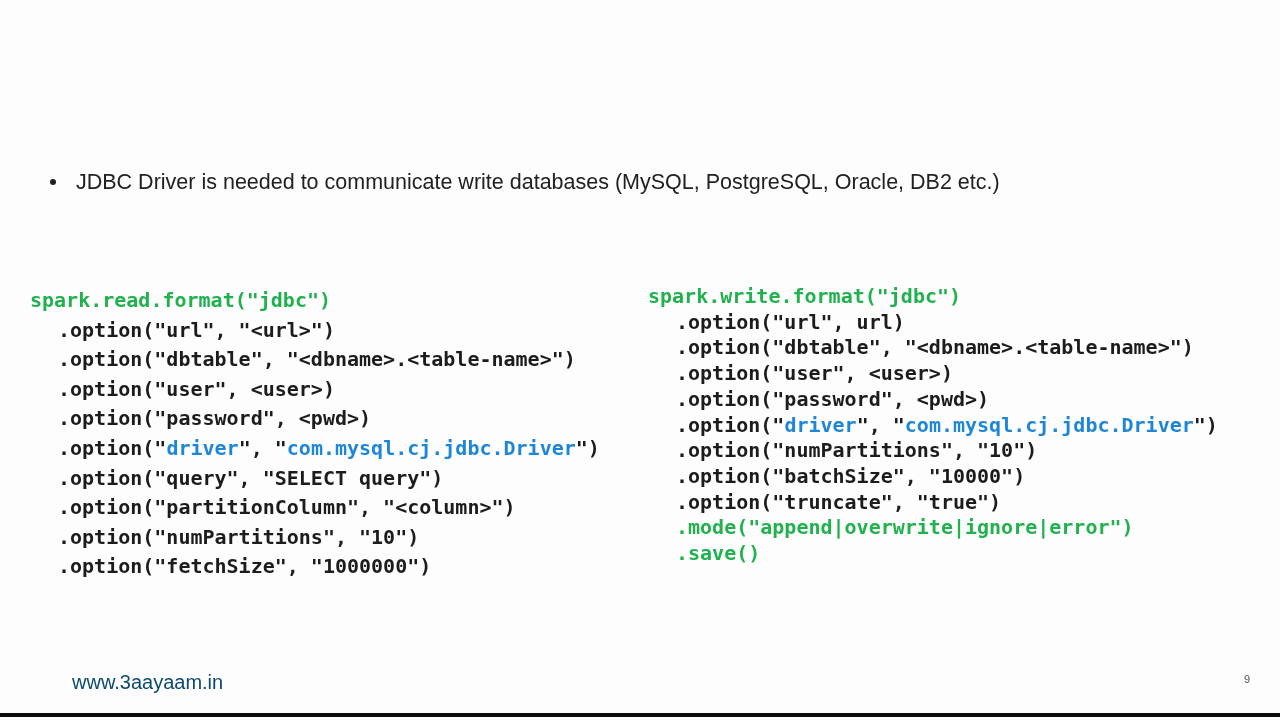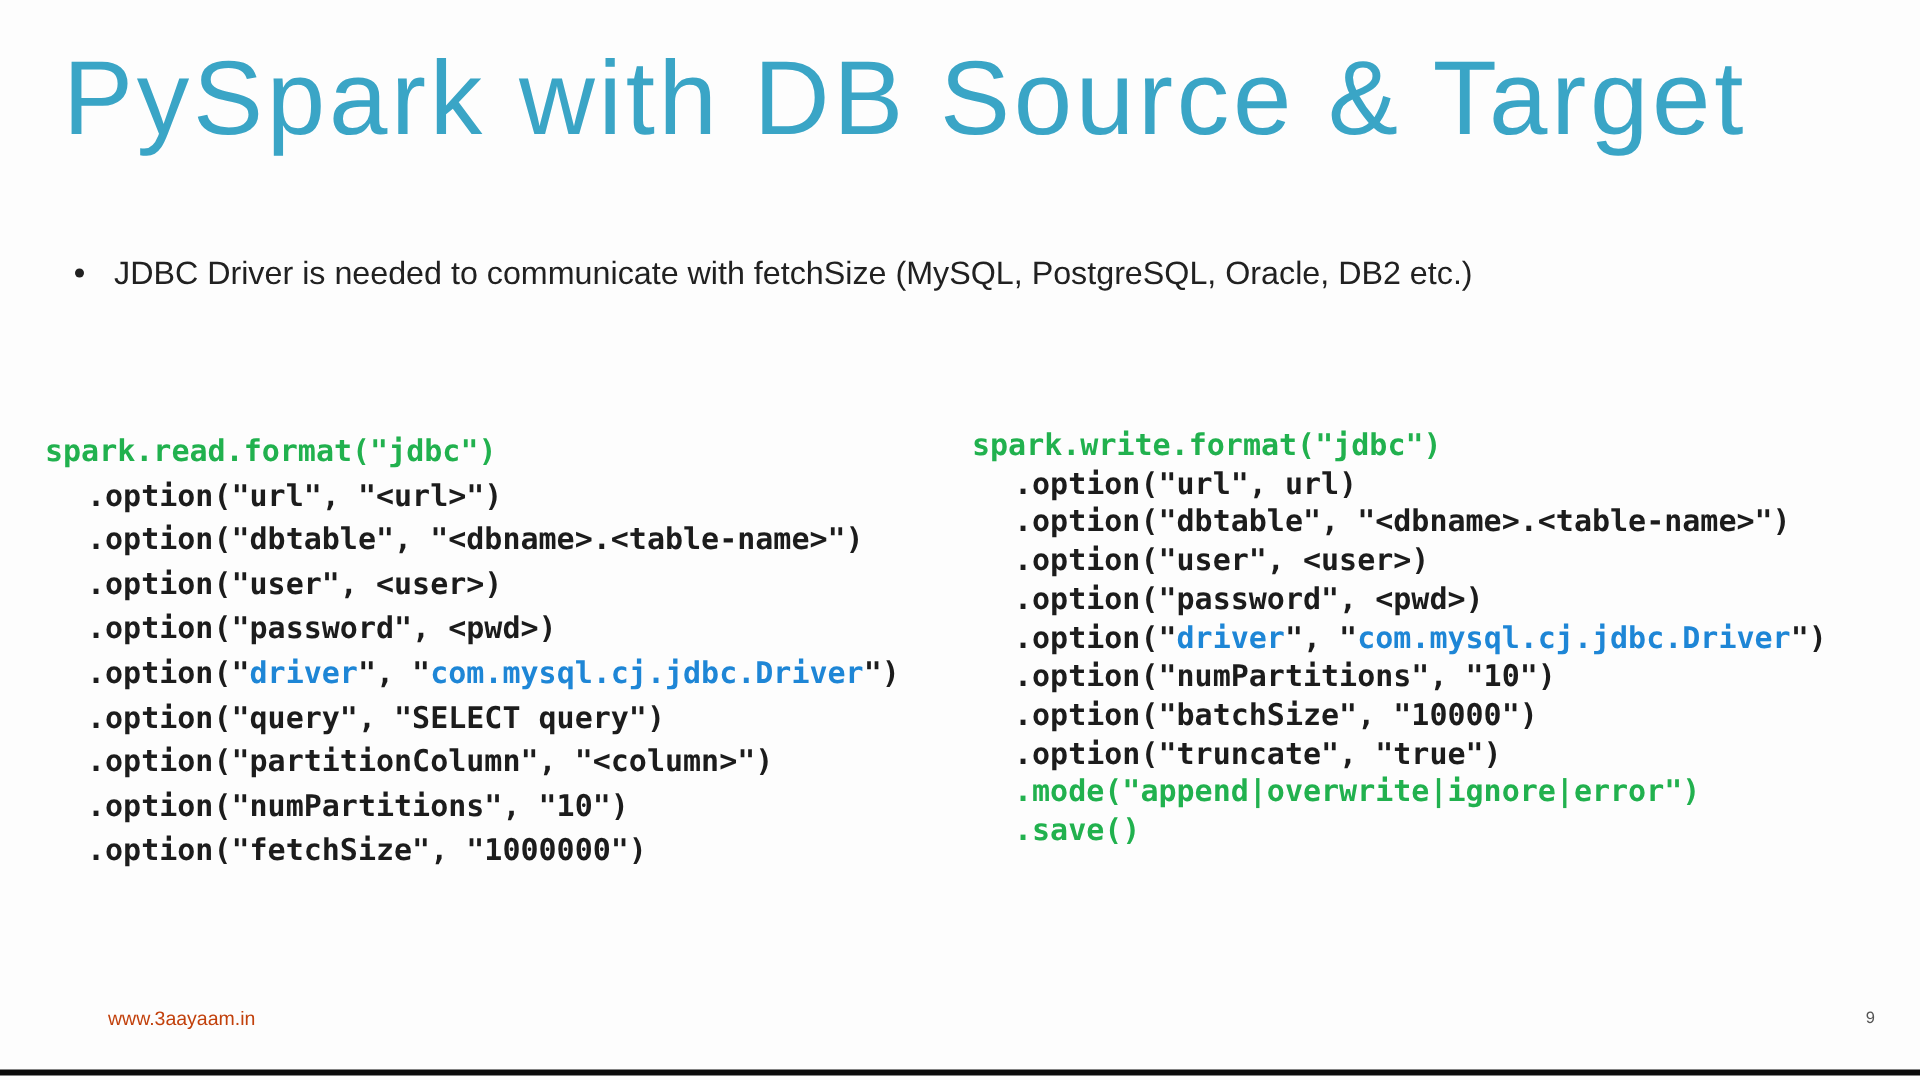--- a/index.html
+++ b/index.html
@@ -62,47 +62,46 @@
   .code-read .code-line{line-height:29.6px;}
   .code-write{left:648px;top:284px;}
   .code-write .code-line{line-height:25.7px;}
   .code-line.ind{padding-left:28px;}
   .c-k{color:var(--code-black);}
   .c-g{color:var(--green);}
   .c-b{color:var(--blue);}
   .footer-site{
     position:absolute;
     left:72px;top:671px;
-    font-size:13px;
-    color:#c2410c;
+    font-size:20px;
+    color:#0c4a6e;
   }
   .page-number{
     position:absolute;
     right:30px;top:673px;
     font-size:11px;
     color:#555555;
   }
   .bottom-bar{
     position:absolute;
     left:0;bottom:3px;
     width:100%;height:4px;
     background:#0b0b0b;
   }
 </style>
 </head>
 <body>
 
 <div class="slide">
 
-  <h1 class="title">PySpark with DB Source &amp; Target</h1>
 
   <ul class="bullets">
     <li>
       <span class="bullet-dot"></span>
-      <span>JDBC Driver is needed to communicate with fetchSize (MySQL, PostgreSQL, Oracle, DB2 etc.)</span>
+      <span>JDBC Driver is needed to communicate write databases (MySQL, PostgreSQL, Oracle, DB2 etc.)</span>
     </li>
   </ul>
 
   <pre class="code code-read" id="code-read"><div class="code-line"><span class="c-g">spark.read.format("jdbc")</span></div><div class="code-line ind"><span class="c-k">.option("url", "&lt;url&gt;")</span></div><div class="code-line ind"><span class="c-k">.option("dbtable", "&lt;dbname&gt;.&lt;table-name&gt;")</span></div><div class="code-line ind"><span class="c-k">.option("user", &lt;user&gt;)</span></div><div class="code-line ind"><span class="c-k">.option("password", &lt;pwd&gt;)</span></div><div class="code-line ind"><span class="c-k">.option("</span><span class="c-b">driver</span><span class="c-k">", "</span><span class="c-b">com.mysql.cj.jdbc.Driver</span><span class="c-k">")</span></div><div class="code-line ind"><span class="c-k">.option("query", "SELECT query")</span></div><div class="code-line ind"><span class="c-k">.option("partitionColumn", "&lt;column&gt;")</span></div><div class="code-line ind"><span class="c-k">.option("numPartitions", "10")</span></div><div class="code-line ind"><span class="c-k">.option("fetchSize", "1000000")</span></div></pre>
 
   <pre class="code code-write" id="code-write"><div class="code-line"><span class="c-g">spark.write.format("jdbc")</span></div><div class="code-line ind"><span class="c-k">.option("url", url)</span></div><div class="code-line ind"><span class="c-k">.option("dbtable", "&lt;dbname&gt;.&lt;table-name&gt;")</span></div><div class="code-line ind"><span class="c-k">.option("user", &lt;user&gt;)</span></div><div class="code-line ind"><span class="c-k">.option("password", &lt;pwd&gt;)</span></div><div class="code-line ind"><span class="c-k">.option("</span><span class="c-b">driver</span><span class="c-k">", "</span><span class="c-b">com.mysql.cj.jdbc.Driver</span><span class="c-k">")</span></div><div class="code-line ind"><span class="c-k">.option("numPartitions", "10")</span></div><div class="code-line ind"><span class="c-k">.option("batchSize", "10000")</span></div><div class="code-line ind"><span class="c-k">.option("truncate", "true")</span></div><div class="code-line ind"><span class="c-g">.mode("append|overwrite|ignore|error")</span></div><div class="code-line ind"><span class="c-g">.save()</span></div></pre>
 
   <div class="footer-site">www.3aayaam.in</div>
 
   <div class="page-number">9</div>

